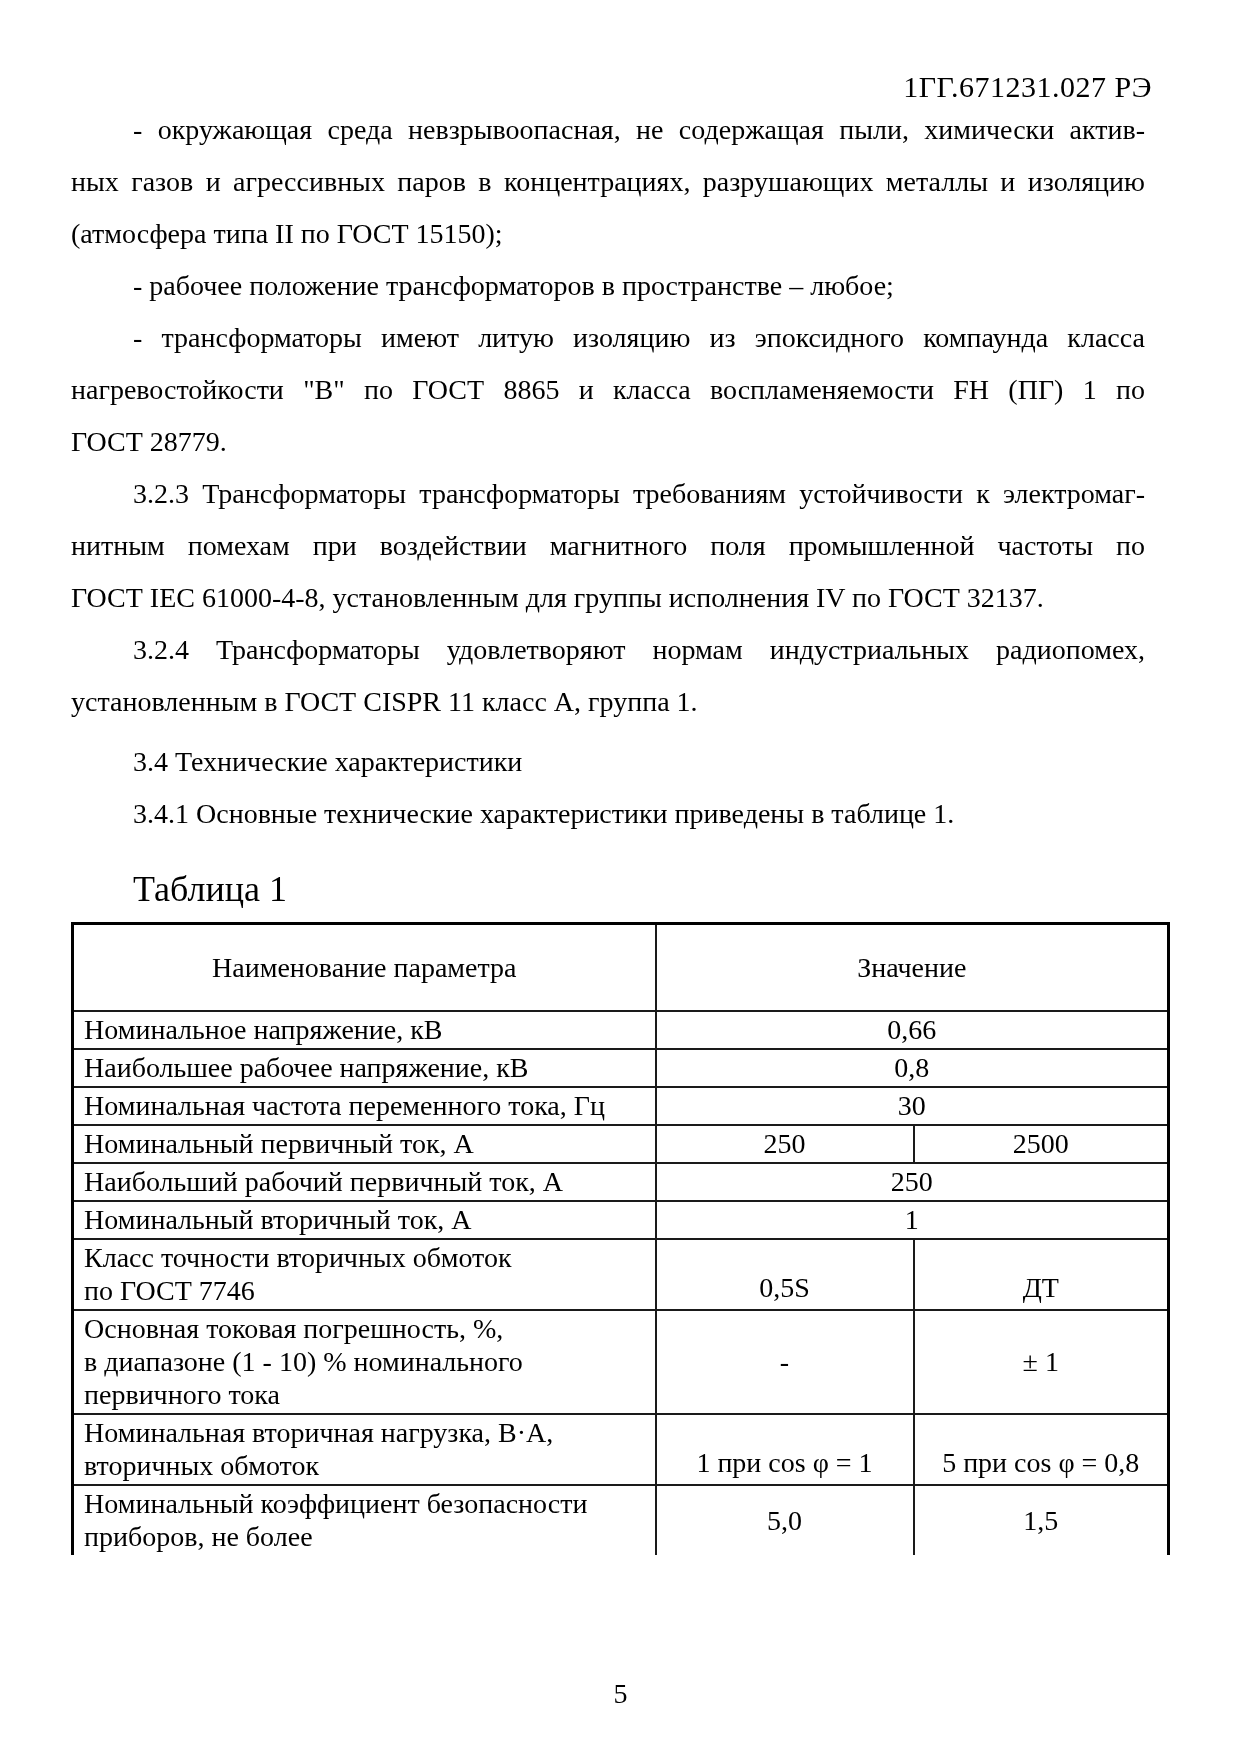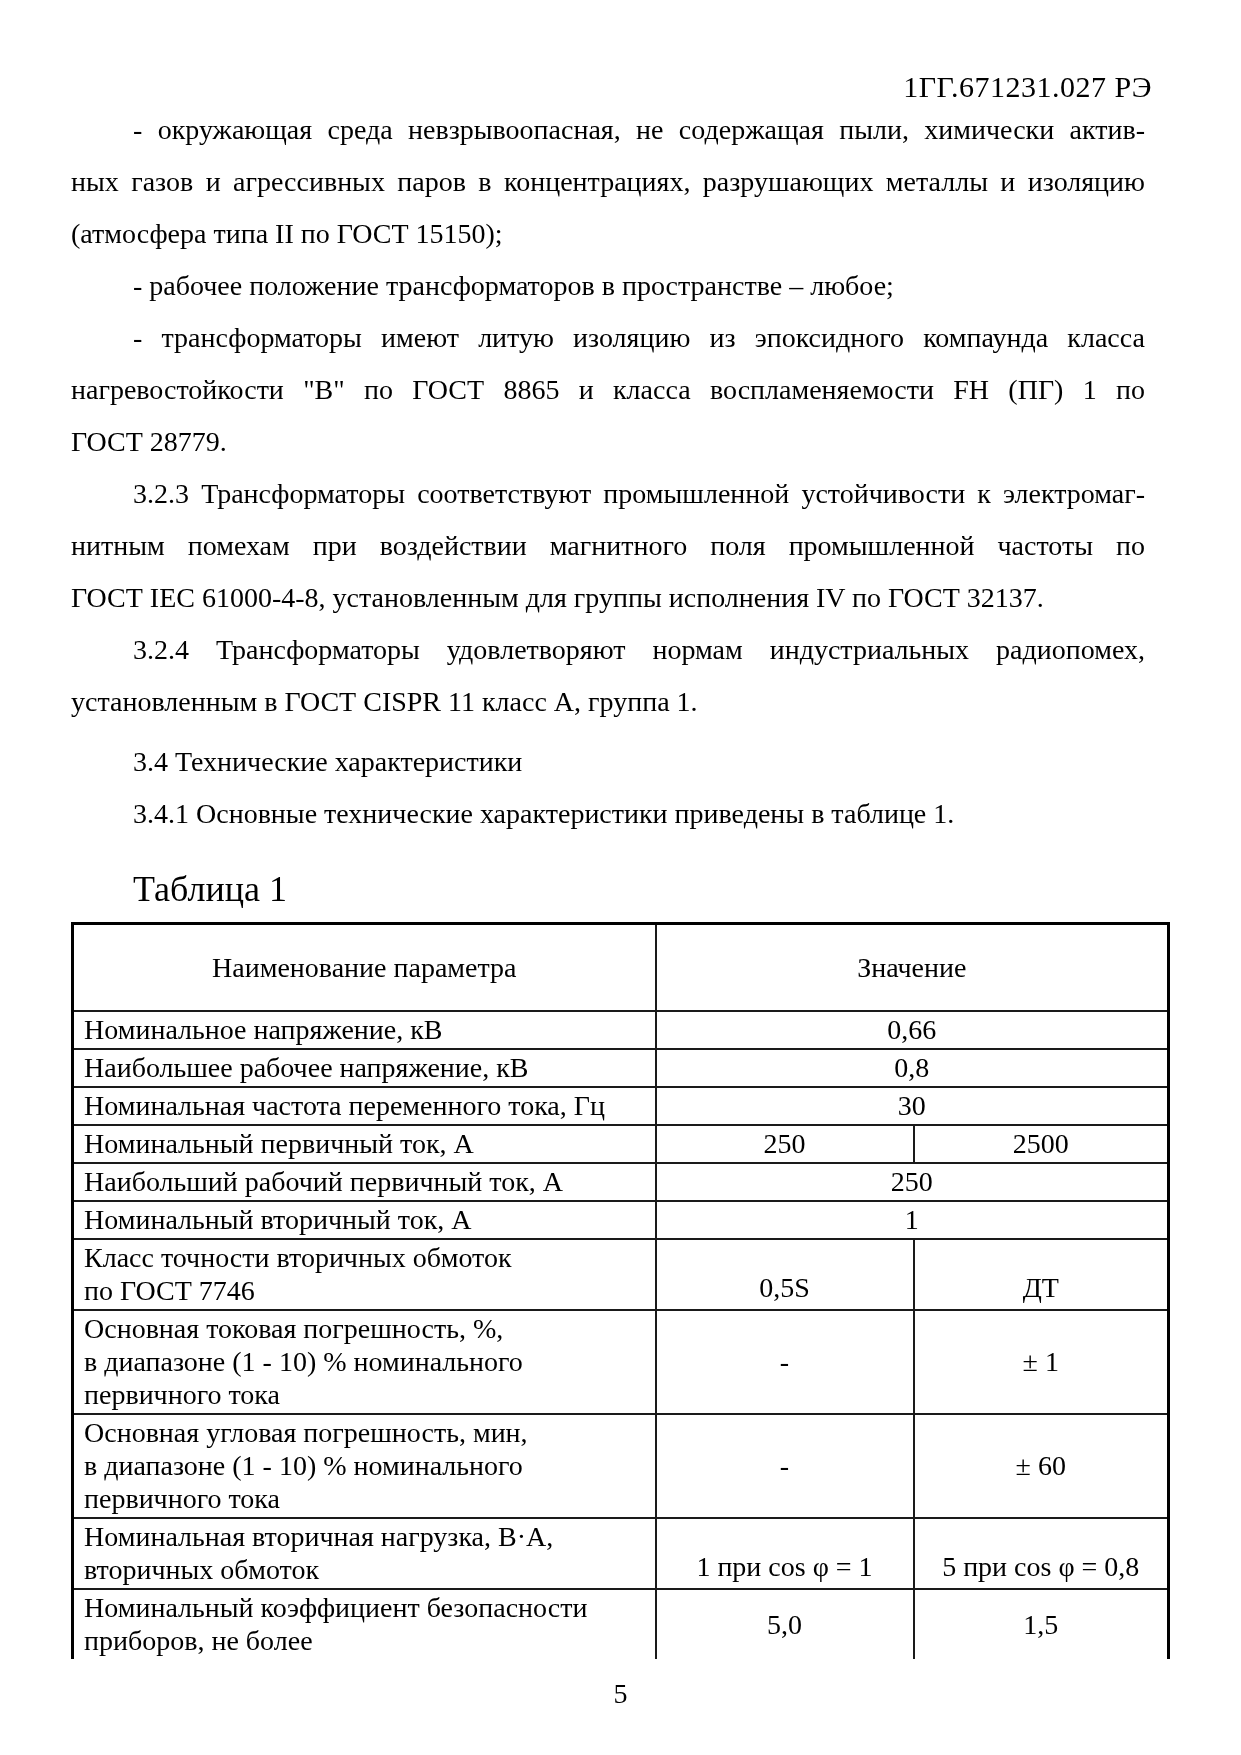--- a/index.html
+++ b/index.html
@@ -103,21 +103,21 @@
         </div>
         <div class="para para-working-position">
           <div class="line first">- рабочее положение трансформаторов в пространстве – любое;</div>
         </div>
         <div class="para para-insulation">
           <div class="line first just">- трансформаторы имеют литую изоляцию из эпоксидного компаунда класса</div>
           <div class="line just">нагревостойкости "В" по ГОСТ 8865 и класса воспламеняемости FH (ПГ) 1 по</div>
           <div class="line">ГОСТ 28779.</div>
         </div>
         <div class="para para-emc-3-2-3">
-          <div class="line first just">3.2.3 Трансформаторы соответствуют промышленной устойчивости к электромаг-</div>
+          <div class="line first just">3.2.3 Трансформаторы трансформаторы требованиям устойчивости к электромаг-</div>
           <div class="line just">нитным помехам при воздействии магнитного поля промышленной частоты по</div>
           <div class="line">ГОСТ IEC 61000-4-8, установленным для группы исполнения IV по ГОСТ 32137.</div>
         </div>
         <div class="para para-radio-3-2-4">
           <div class="line first just">3.2.4 Трансформаторы удовлетворяют нормам индустриальных радиопомех,</div>
           <div class="line">установленным в ГОСТ CISPR 11 класс А, группа 1.</div>
         </div>
         <div class="para para-section-3-4">
           <div class="line first">3.4 Технические характеристики</div>
         </div>
@@ -190,29 +190,20 @@
             <td class="param">
               <div>Основная токовая погрешность, %,</div>
               <div>в диапазоне (1 - 10) % номинального</div>
               <div>первичного тока</div>
             </td>
             <td class="val">-</td>
             <td class="val">± 1</td>
           </tr>
           <tr>
             <td class="param">
-              <div>Основная угловая погрешность, мин,</div>
-              <div>в диапазоне (1 - 10) % номинального</div>
-              <div>первичного тока</div>
-            </td>
-            <td class="val">-</td>
-            <td class="val">± 60</td>
-          </tr>
-          <tr>
-            <td class="param">
               <div>Номинальная вторичная нагрузка, В·А,</div>
               <div>вторичных обмоток</div>
             </td>
             <td class="val vbot">1 при cos φ = 1</td>
             <td class="val vbot">5 при cos φ = 0,8</td>
           </tr>
           <tr>
             <td class="param">
               <div>Номинальный коэффициент безопасности</div>
               <div>приборов, не более</div>

